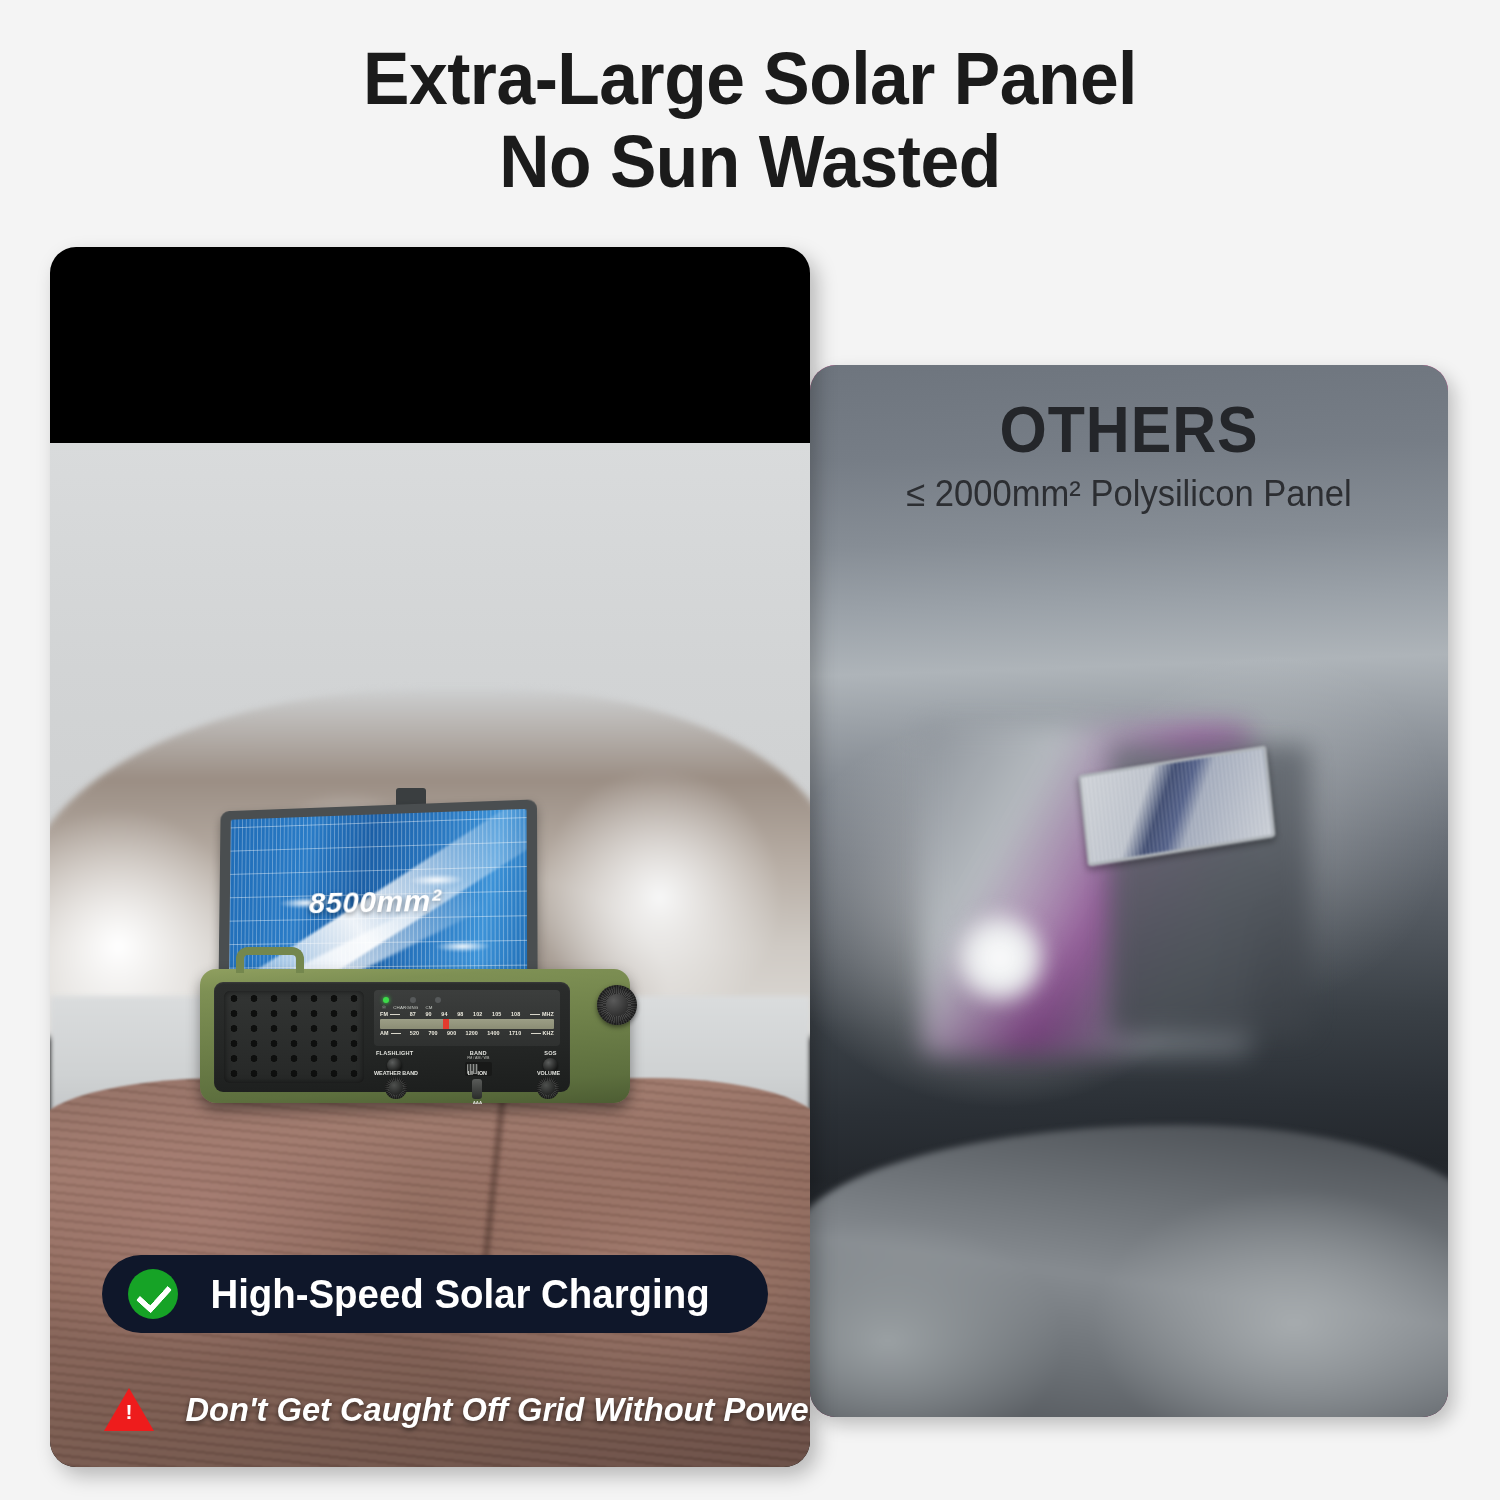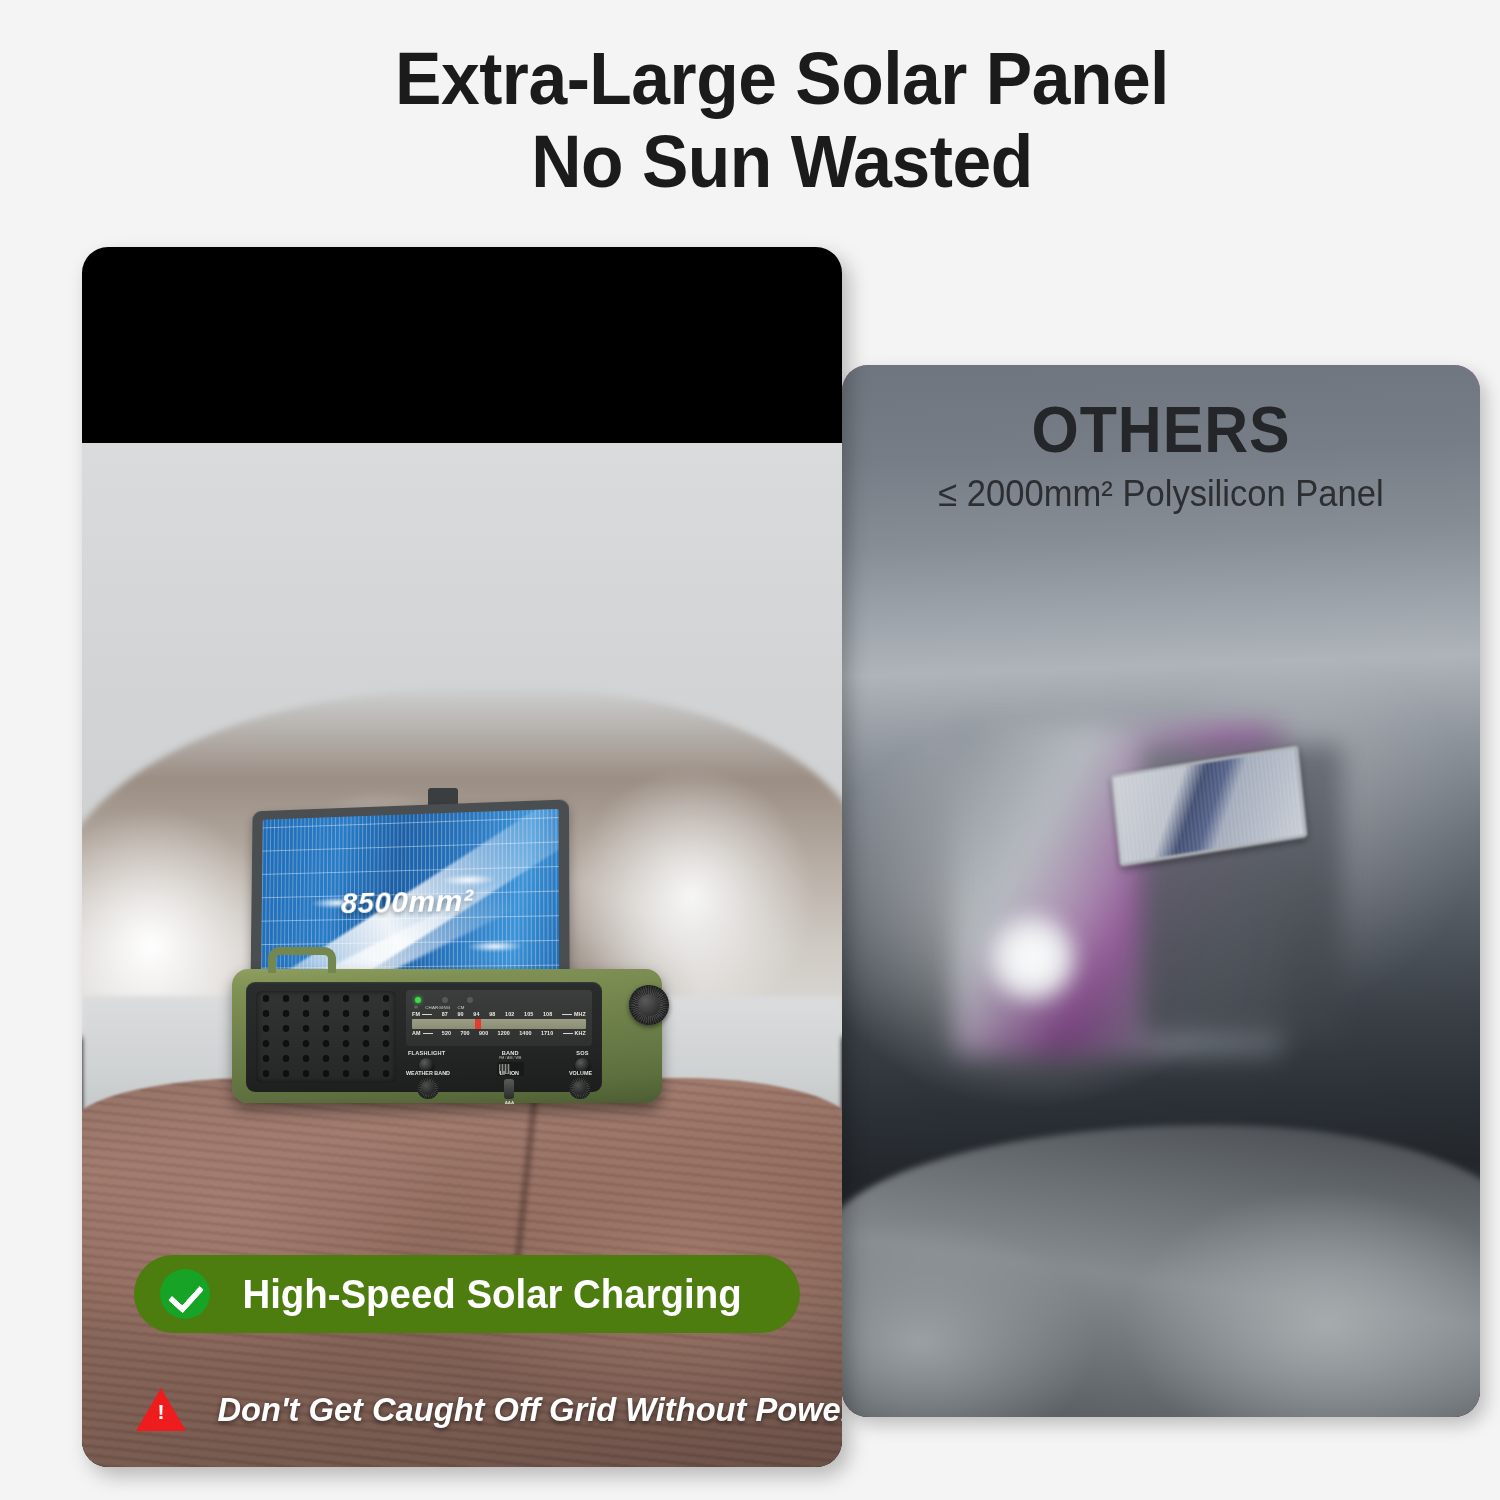--- a/index.html
+++ b/index.html
@@ -2,21 +2,21 @@
 <html><head>
 <meta charset="utf-8">
 <style>
   * { box-sizing: border-box; margin: 0; padding: 0; }
   html, body {
     width: 1500px; height: 1500px;
     background: #f4f4f4;
     font-family: "Liberation Sans", sans-serif;
     overflow: hidden;
   }
-  .page { position: relative; width: 1192px; height: 1500px; margin-left: 32px; }
+  .page { position: relative; width: 1192px; height: 1500px; }
 
   
   .title-block {
     position: absolute; left: 0; top: 38px; width: 1500px;
     text-align: center;
   }
   .title-line {
     font-size: 74px;
     font-weight: 700;
     color: #1b1b1b;
@@ -354,21 +354,21 @@
   .sub { font-size: 4.4px; color: #dcddd8; margin-top: 1px; font-weight: 700; }
   .ionsw {
     width: 10px; height: 20px; margin: 3px auto 0; border-radius: 3px;
     background: linear-gradient(180deg,#5a5c5a,#2a2c2a);
   }
 
   
   .ours-pills { position: absolute; left: 52px; right: 42px; bottom: 106px; z-index: 6; }
   .pill-black {
     display: flex; align-items: center; gap: 22px;
-    background: #4d7c0f; border-radius: 46px;
+    background: #0f172a; border-radius: 46px;
     padding: 14px 26px; margin-bottom: 28px;
   }
   .pill-black .lbl {
     font-size: 40px; font-weight: 700; color: #ffffff;
     transform: scaleX(0.96); white-space: nowrap;
   }
   .icon-check {
     flex: 0 0 auto; width: 50px; height: 50px; border-radius: 50%;
     background: #16a326; position: relative;
   }

